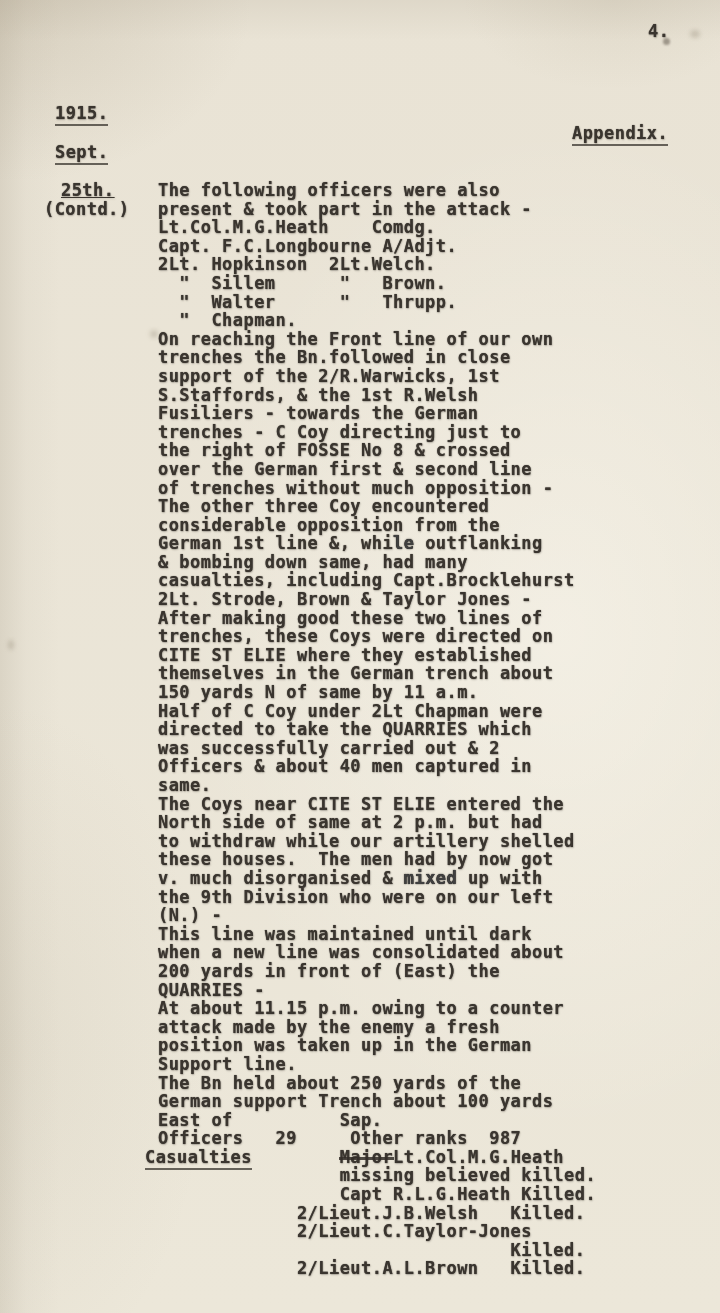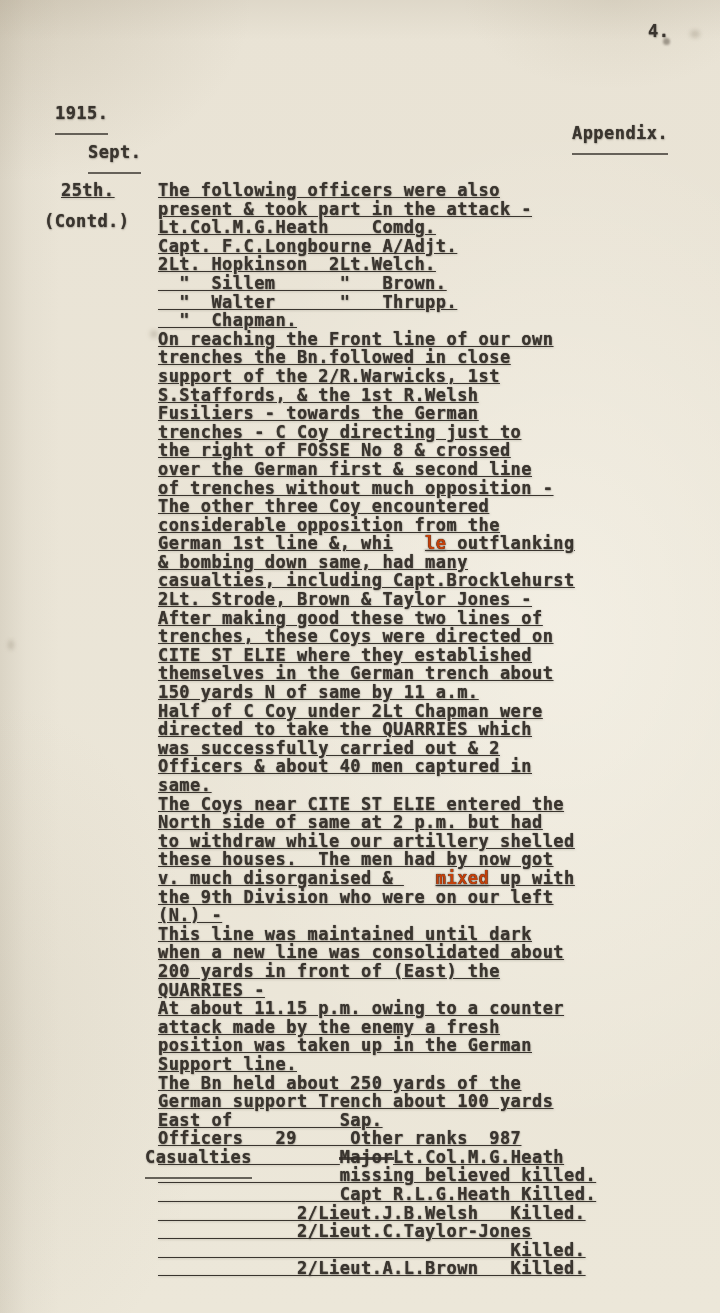--- a/index.html
+++ b/index.html
@@ -17,47 +17,47 @@
     font-family:"DejaVu Sans Mono", monospace;
   }
   #text-layer{position:absolute;inset:0;filter:blur(0.3px);}
   .ink{
     color:#3a352f;
     font:700 17px/18.6px "DejaVu Sans Mono", monospace;
     letter-spacing:0.45px;
     text-shadow:0 0 1px rgba(58,53,47,0.85), 0.5px 0.5px 1.8px rgba(58,53,47,0.30);
   }
   .abs{position:absolute;white-space:pre;}
-  .u{border-bottom:2.5px solid rgba(58,53,47,0.75);padding-bottom:10px;display:inline-block;}
-  .tline{white-space:pre;height:18.6px;text-decoration:underline;}
+  .u{border-bottom:2.5px solid rgba(58,53,47,0.75);padding-bottom:1px;display:inline-block;}
+  .tline{white-space:pre;height:18.6px;}
   .struck{position:relative;display:inline-block;}
   .struck::after{
     content:"";position:absolute;left:-1px;right:-1px;top:48%;height:3px;
     background:rgba(50,45,40,0.85);filter:blur(0.4px);
   }
-  .bold-seg{color:#c2410c;text-shadow:0 0 1.6px rgba(25,21,17,0.95), 0 0 0.5px #1d1915;margin-left:32px;}
+  .bold-seg{color:#404040;text-shadow:0 0 1.6px rgba(25,21,17,0.95), 0 0 0.5px #1d1915;}
   .smudge{position:absolute;border-radius:50%;background:rgba(70,62,52,0.45);filter:blur(1px);}
   .faint{position:absolute;border-radius:50%;background:rgba(120,108,88,0.25);filter:blur(2px);}
 </style>
 </head>
 <body>
 
 <div id="text-layer">
 
   <div class="abs ink" style="left:648px;top:22px;">4.</div>
 
   <div class="abs ink" style="left:55px;top:104px;"><span class="u">1915.</span></div>
 
-  <div class="abs ink" style="left:55px;top:143px;margin-left:33px;"><span class="u">Sept.</span></div>
+  <div class="abs ink" style="left:55px;top:143px;"><span class="u">Sept.</span></div>
 
   <div class="abs ink" style="left:572px;top:124px;"><span class="u">Appendix.</span></div>
 
   <div class="abs ink" style="left:61px;top:181px;text-decoration:underline;">25th.</div>
 
-  <div class="abs ink" style="left:44px;top:212px;">(Contd.)</div>
+  <div class="abs ink" style="left:44px;top:200px;">(Contd.)</div>
 
   <div class="abs ink" style="left:145px;top:1148px;text-align:center;"><span class="u">Casualties</span></div>
 
   <div class="abs ink" style="left:158px;top:181px;"><div class="tline">The following officers were also</div><div class="tline">present &amp; took part in the attack -</div><div class="tline">Lt.Col.M.G.Heath    Comdg.</div><div class="tline">Capt. F.C.Longbourne A/Adjt.</div><div class="tline">2Lt. Hopkinson  2Lt.Welch.</div><div class="tline">  "  Sillem      "   Brown.</div><div class="tline">  "  Walter      "   Thrupp.</div><div class="tline">  "  Chapman.</div><div class="tline">On reaching the Front line of our own</div><div class="tline">trenches the Bn.followed in close</div><div class="tline">support of the 2/R.Warwicks, 1st</div><div class="tline">S.Staffords, &amp; the 1st R.Welsh</div><div class="tline">Fusiliers - towards the German</div><div class="tline">trenches - C Coy directing just to</div><div class="tline">the right of FOSSE No 8 &amp; crossed</div><div class="tline">over the German first &amp; second line</div><div class="tline">of trenches without much opposition -</div><div class="tline">The other three Coy encountered</div><div class="tline">considerable opposition from the</div><div class="tline"><span>German 1st line &amp;, whi</span><span class="bold-seg">le</span><span> outflanking</span></div><div class="tline">&amp; bombing down same, had many</div><div class="tline">casualties, including Capt.Brocklehurst</div><div class="tline">2Lt. Strode, Brown &amp; Taylor Jones -</div><div class="tline">After making good these two lines of</div><div class="tline">trenches, these Coys were directed on</div><div class="tline">CITE ST ELIE where they established</div><div class="tline">themselves in the German trench about</div><div class="tline">150 yards N of same by 11 a.m.</div><div class="tline">Half of C Coy under 2Lt Chapman were</div><div class="tline">directed to take the QUARRIES which</div><div class="tline">was successfully carried out &amp; 2</div><div class="tline">Officers &amp; about 40 men captured in</div><div class="tline">same.</div><div class="tline">The Coys near CITE ST ELIE entered the</div><div class="tline">North side of same at 2 p.m. but had</div><div class="tline">to withdraw while our artillery shelled</div><div class="tline">these houses.  The men had by now got</div><div class="tline"><span>v. much disorganised &amp; </span><span class="bold-seg">mixed</span><span> up with</span></div><div class="tline">the 9th Division who were on our left</div><div class="tline">(N.) -</div><div class="tline">This line was maintained until dark</div><div class="tline">when a new line was consolidated about</div><div class="tline">200 yards in front of (East) the</div><div class="tline">QUARRIES -</div><div class="tline">At about 11.15 p.m. owing to a counter</div><div class="tline">attack made by the enemy a fresh</div><div class="tline">position was taken up in the German</div><div class="tline">Support line.</div><div class="tline">The Bn held about 250 yards of the</div><div class="tline">German support Trench about 100 yards</div><div class="tline">East of          Sap.</div><div class="tline">Officers   29     Other ranks  987</div><div class="tline"><span>                 </span><span class="struck">Major</span><span>Lt.Col.M.G.Heath</span></div><div class="tline">                 missing believed killed.</div><div class="tline">                 Capt R.L.G.Heath Killed.</div><div class="tline">             2/Lieut.J.B.Welsh   Killed.</div><div class="tline">             2/Lieut.C.Taylor-Jones</div><div class="tline">                                 Killed.</div><div class="tline">             2/Lieut.A.L.Brown   Killed.</div></div>
 
   <div class="smudge" style="left:663px;top:38px;width:7px;height:7px;"></div>
   <div class="faint" style="left:690px;top:30px;width:10px;height:8px;"></div>
   <div class="faint" style="left:8px;top:640px;width:6px;height:10px;"></div>
   <div class="faint" style="left:150px;top:330px;width:8px;height:8px;"></div>
 </div>

